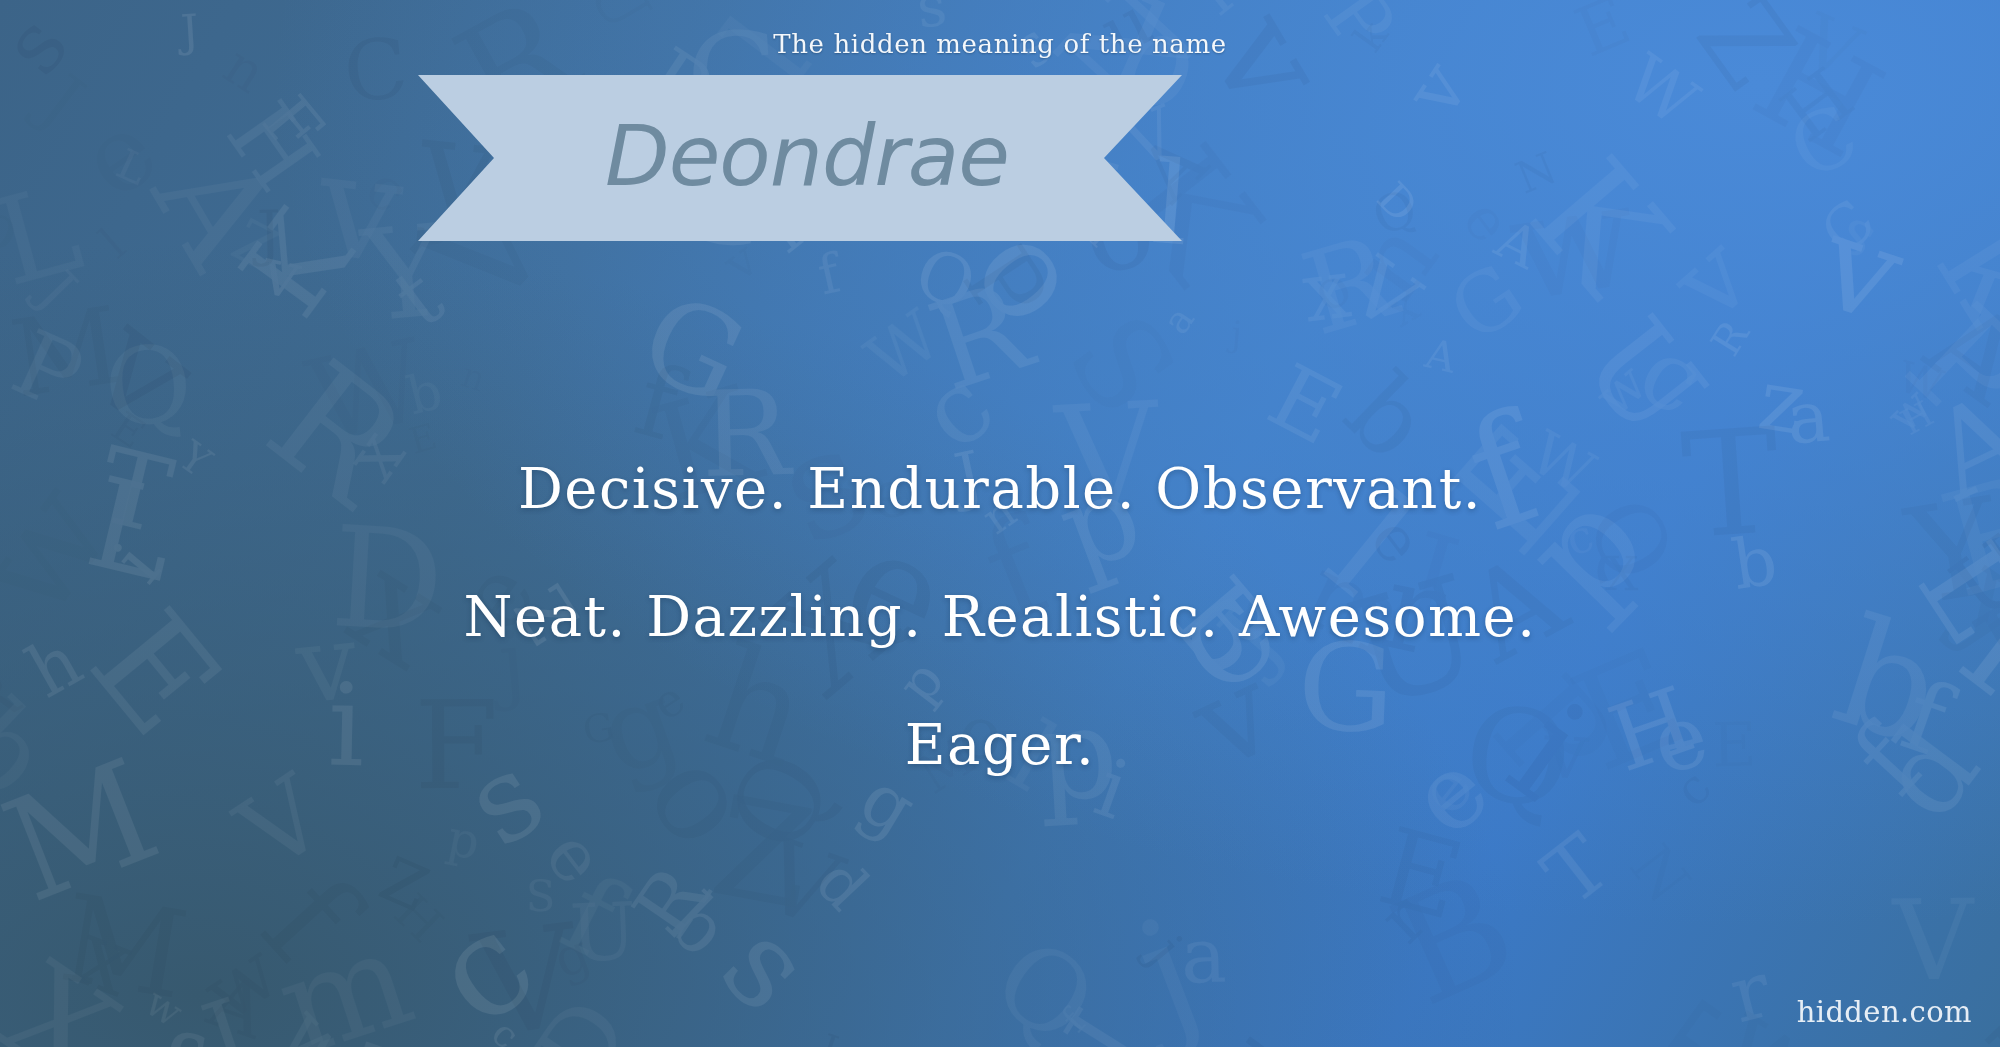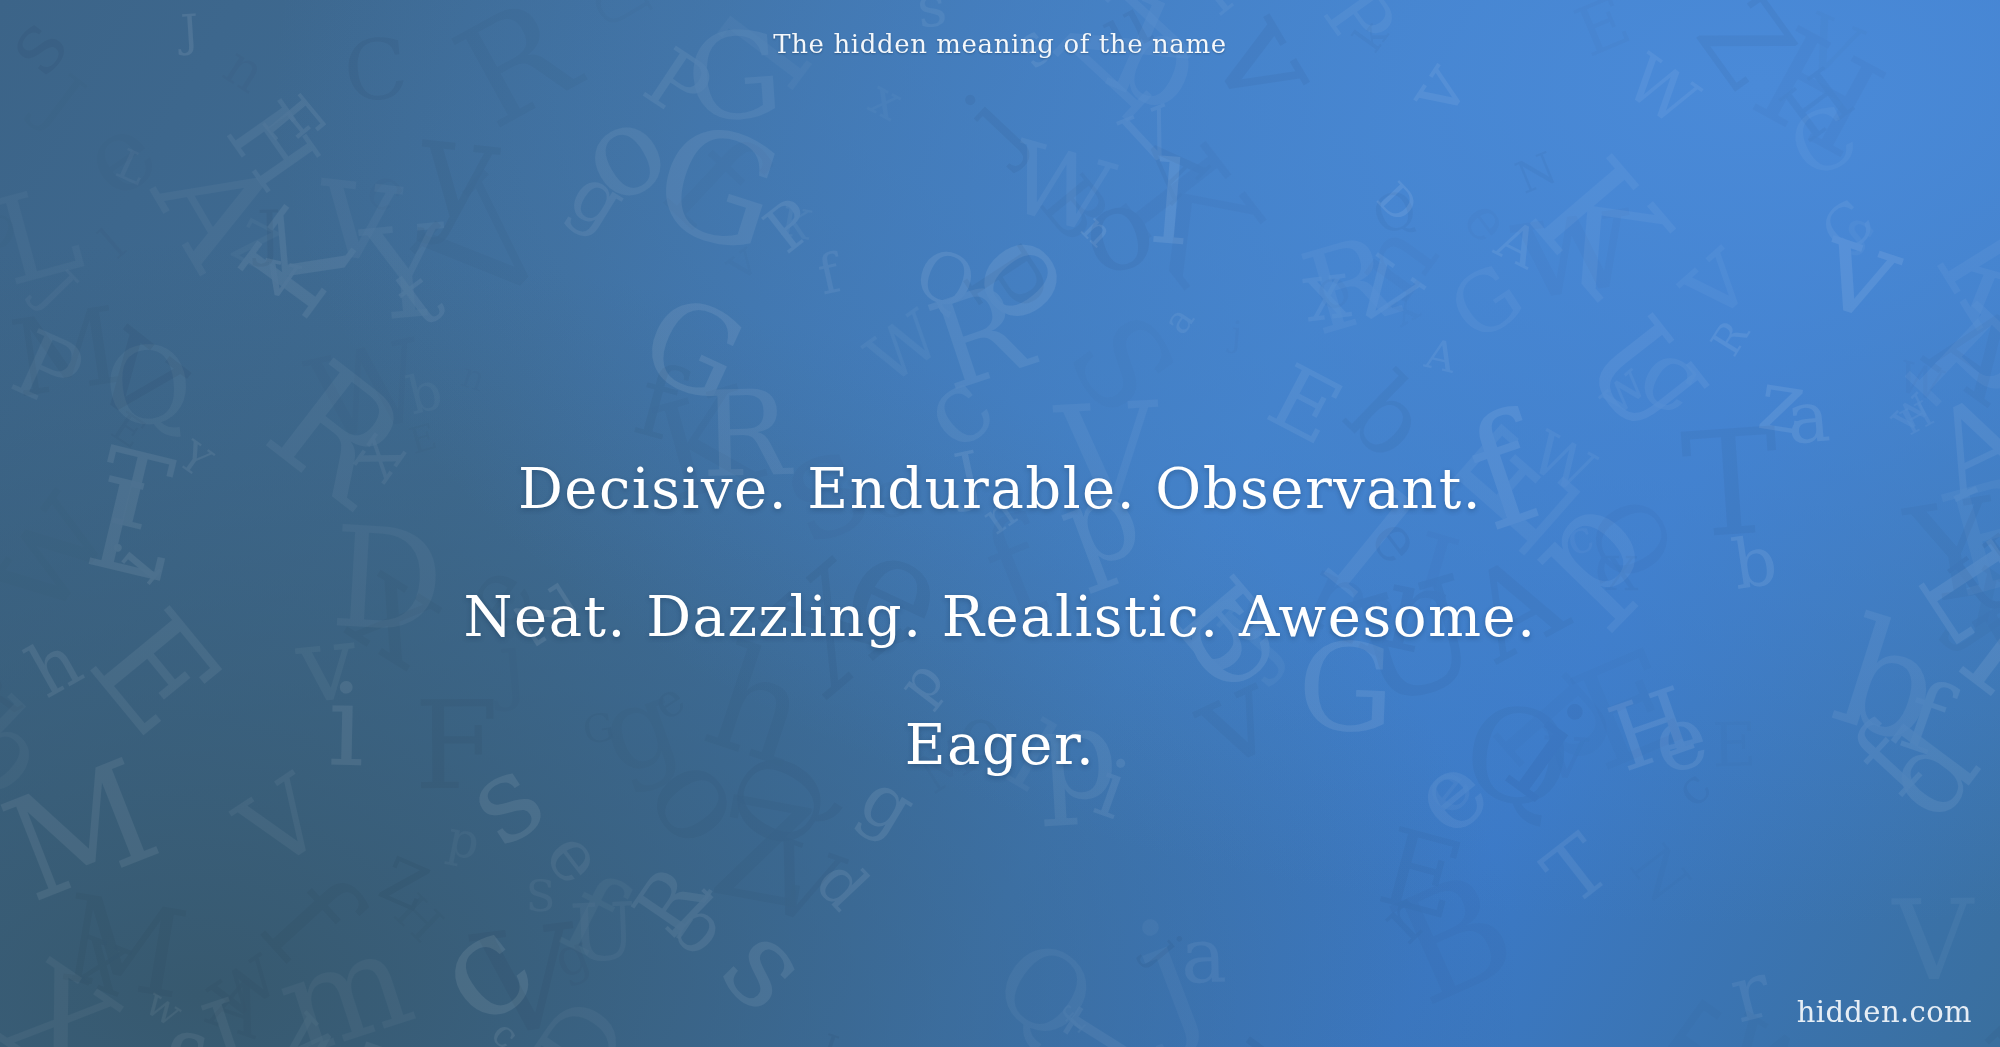--- a/index.html
+++ b/index.html
@@ -374,20 +374,25 @@
       <span class="glyph" style="left:1083px;top:173px;font-size:114px;transform:rotate(-16.5deg);opacity:0.97">o</span>
       <span class="glyph" style="left:-19px;top:196px;font-size:62px;transform:rotate(24.7deg);opacity:0.35">o</span>
       <span class="glyph" style="left:1683px;top:411px;font-size:145px;transform:rotate(-3.9deg);opacity:0.86">T</span>
       <span class="glyph" style="left:1472px;top:548px;font-size:120px;transform:rotate(-28.7deg);opacity:0.74">A</span>
       <span class="glyph" style="left:420px;top:98px;font-size:140px;transform:rotate(6.2deg);opacity:0.83">y</span>
       <span class="glyph" style="left:1999px;top:981px;font-size:129px;transform:rotate(-43.2deg);opacity:0.77">D</span>
     </div>
 
   <div class="headline">The hidden meaning of the name</div>
 
+  <div class="ribbon-wrap">
+    <div class="ribbon-inner">
+      <span class="ribbon-name">Deondrae</span>
+    </div>
+  </div>
 
   <div class="traits">
     <span class="tline">Decisive. Endurable. Observant.</span>
     <span class="tline">Neat. Dazzling. Realistic. Awesome.</span>
     <span class="tline">Eager.</span>
   </div>
 
   <div class="watermark">hidden.com</div>
 
 </div>

